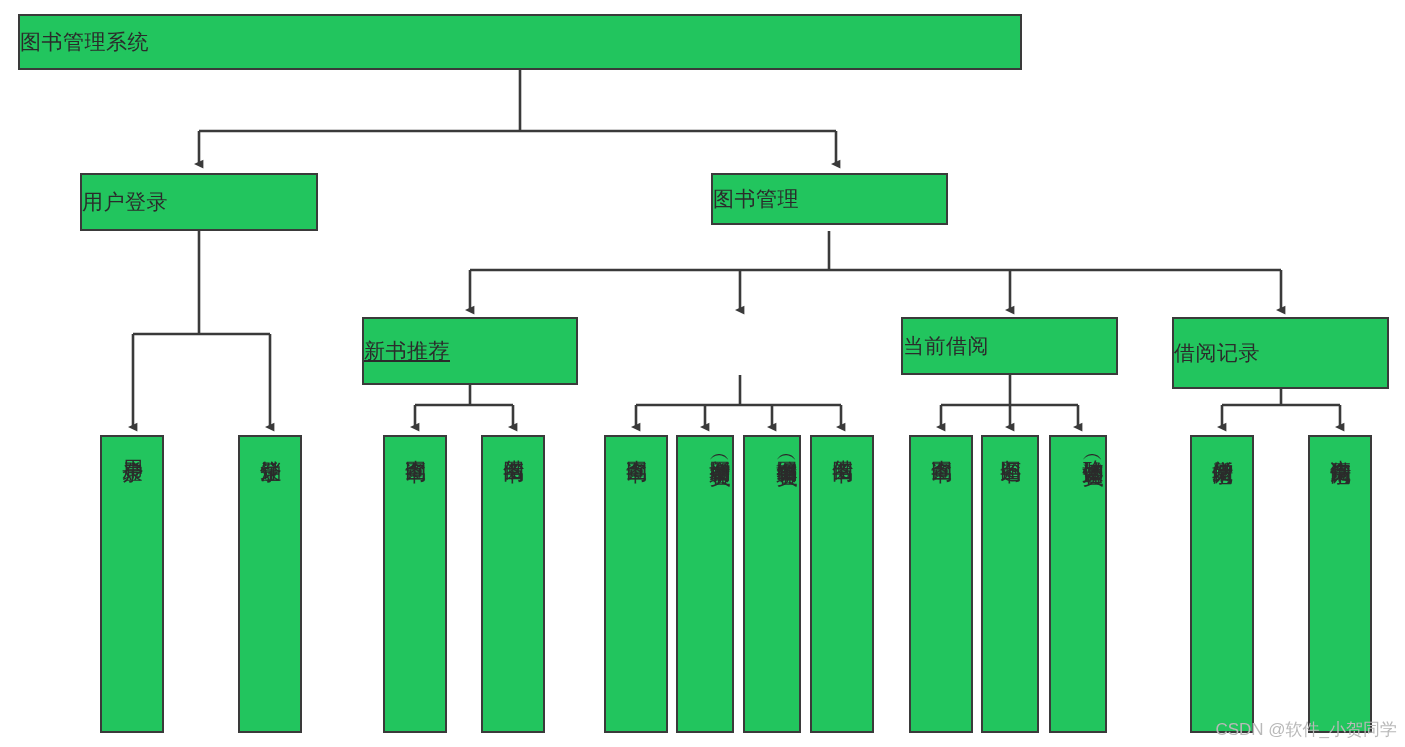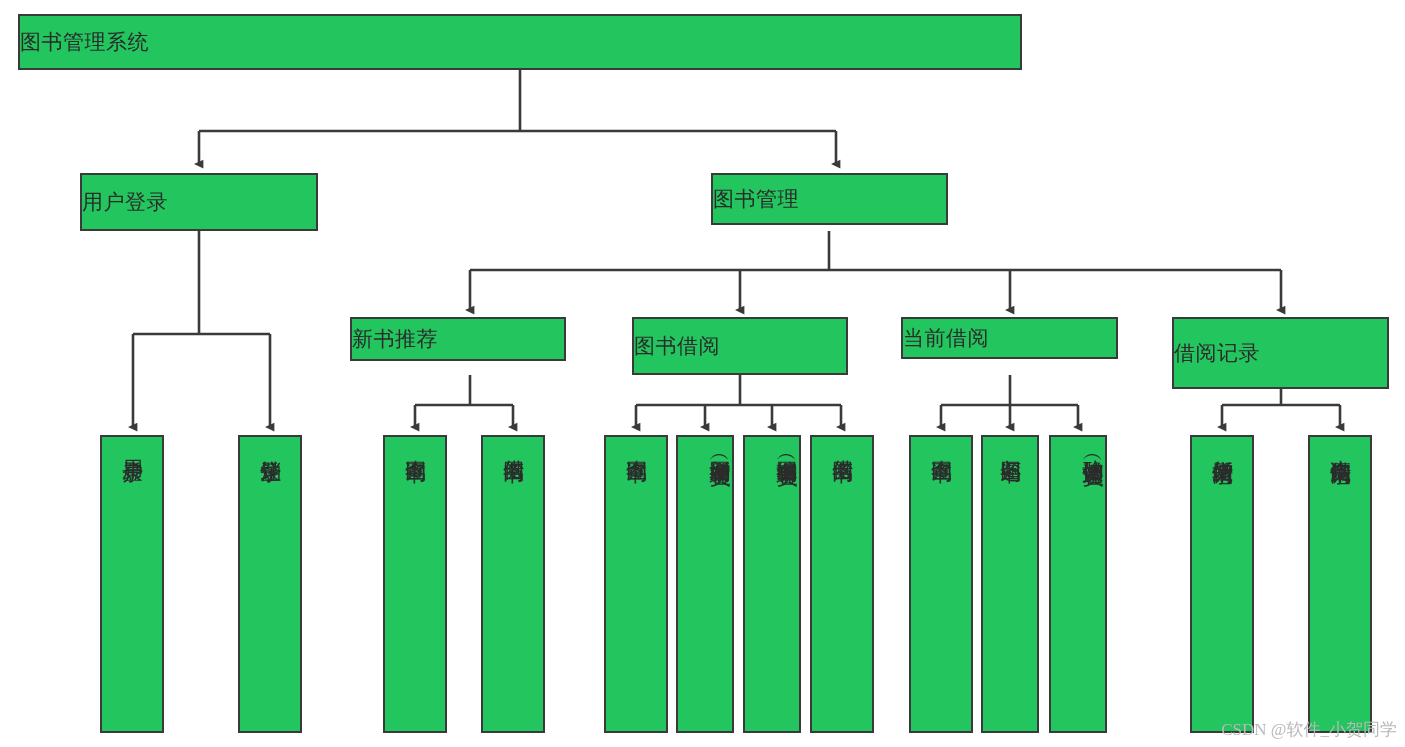--- a/index.html
+++ b/index.html
@@ -63,21 +63,21 @@
     white-space: normal;
   }
   #watermark {
     position: absolute;
     right: 8px;
     bottom: 6px;
     font-size: 17px;
     color: #b9b9b9;
     z-index: 5;
     white-space: nowrap;
-    font-family: Liberation Serif, serif;
+    font-family: Liberation Sans, sans-serif;
   }
 </style>
 </head>
 <body>
 
 <div id="diagram-root">
 
   <svg class="wires" viewBox="0 0 1405 747">
     <defs>
       <marker id="arrowhead" markerWidth="10" markerHeight="10" refX="4.6" refY="5" orient="auto" markerUnits="userSpaceOnUse">
@@ -133,27 +133,24 @@
     <span class="label">图书管理系统</span>
   </div>
 
   <div class="node horiz" style="left:80px; top:173px; width:238px; height:58px;">
     <span class="label">用户登录</span>
   </div>
   <div class="node horiz" style="left:711px; top:173px; width:237px; height:52px;">
     <span class="label">图书管理</span>
   </div>
 
-  <div class="node horiz" style="left:350px; top:317px; width:216px; height:44px;">
+  <div class="node horiz" style="left:362px; top:317px; width:216px; height:68px;text-decoration:underline;">
     <span class="label">新书推荐</span>
   </div>
-  <div class="node horiz" style="left:632px; top:317px; width:216px; height:58px;">
-    <span class="label">图书借阅</span>
-  </div>
-  <div class="node horiz" style="left:901px; top:317px; width:217px; height:42px;">
+  <div class="node horiz" style="left:901px; top:317px; width:217px; height:58px;">
     <span class="label">当前借阅</span>
   </div>
   <div class="node horiz" style="left:1172px; top:317px; width:217px; height:72px;">
     <span class="label">借阅记录</span>
   </div>
 
   <div class="node vert" style="left:100px; top:435px; width:64px; height:298px;">
     <span class="label">用户登录</span>
   </div>
   <div class="node vert" style="left:238px; top:435px; width:64px; height:298px;">

